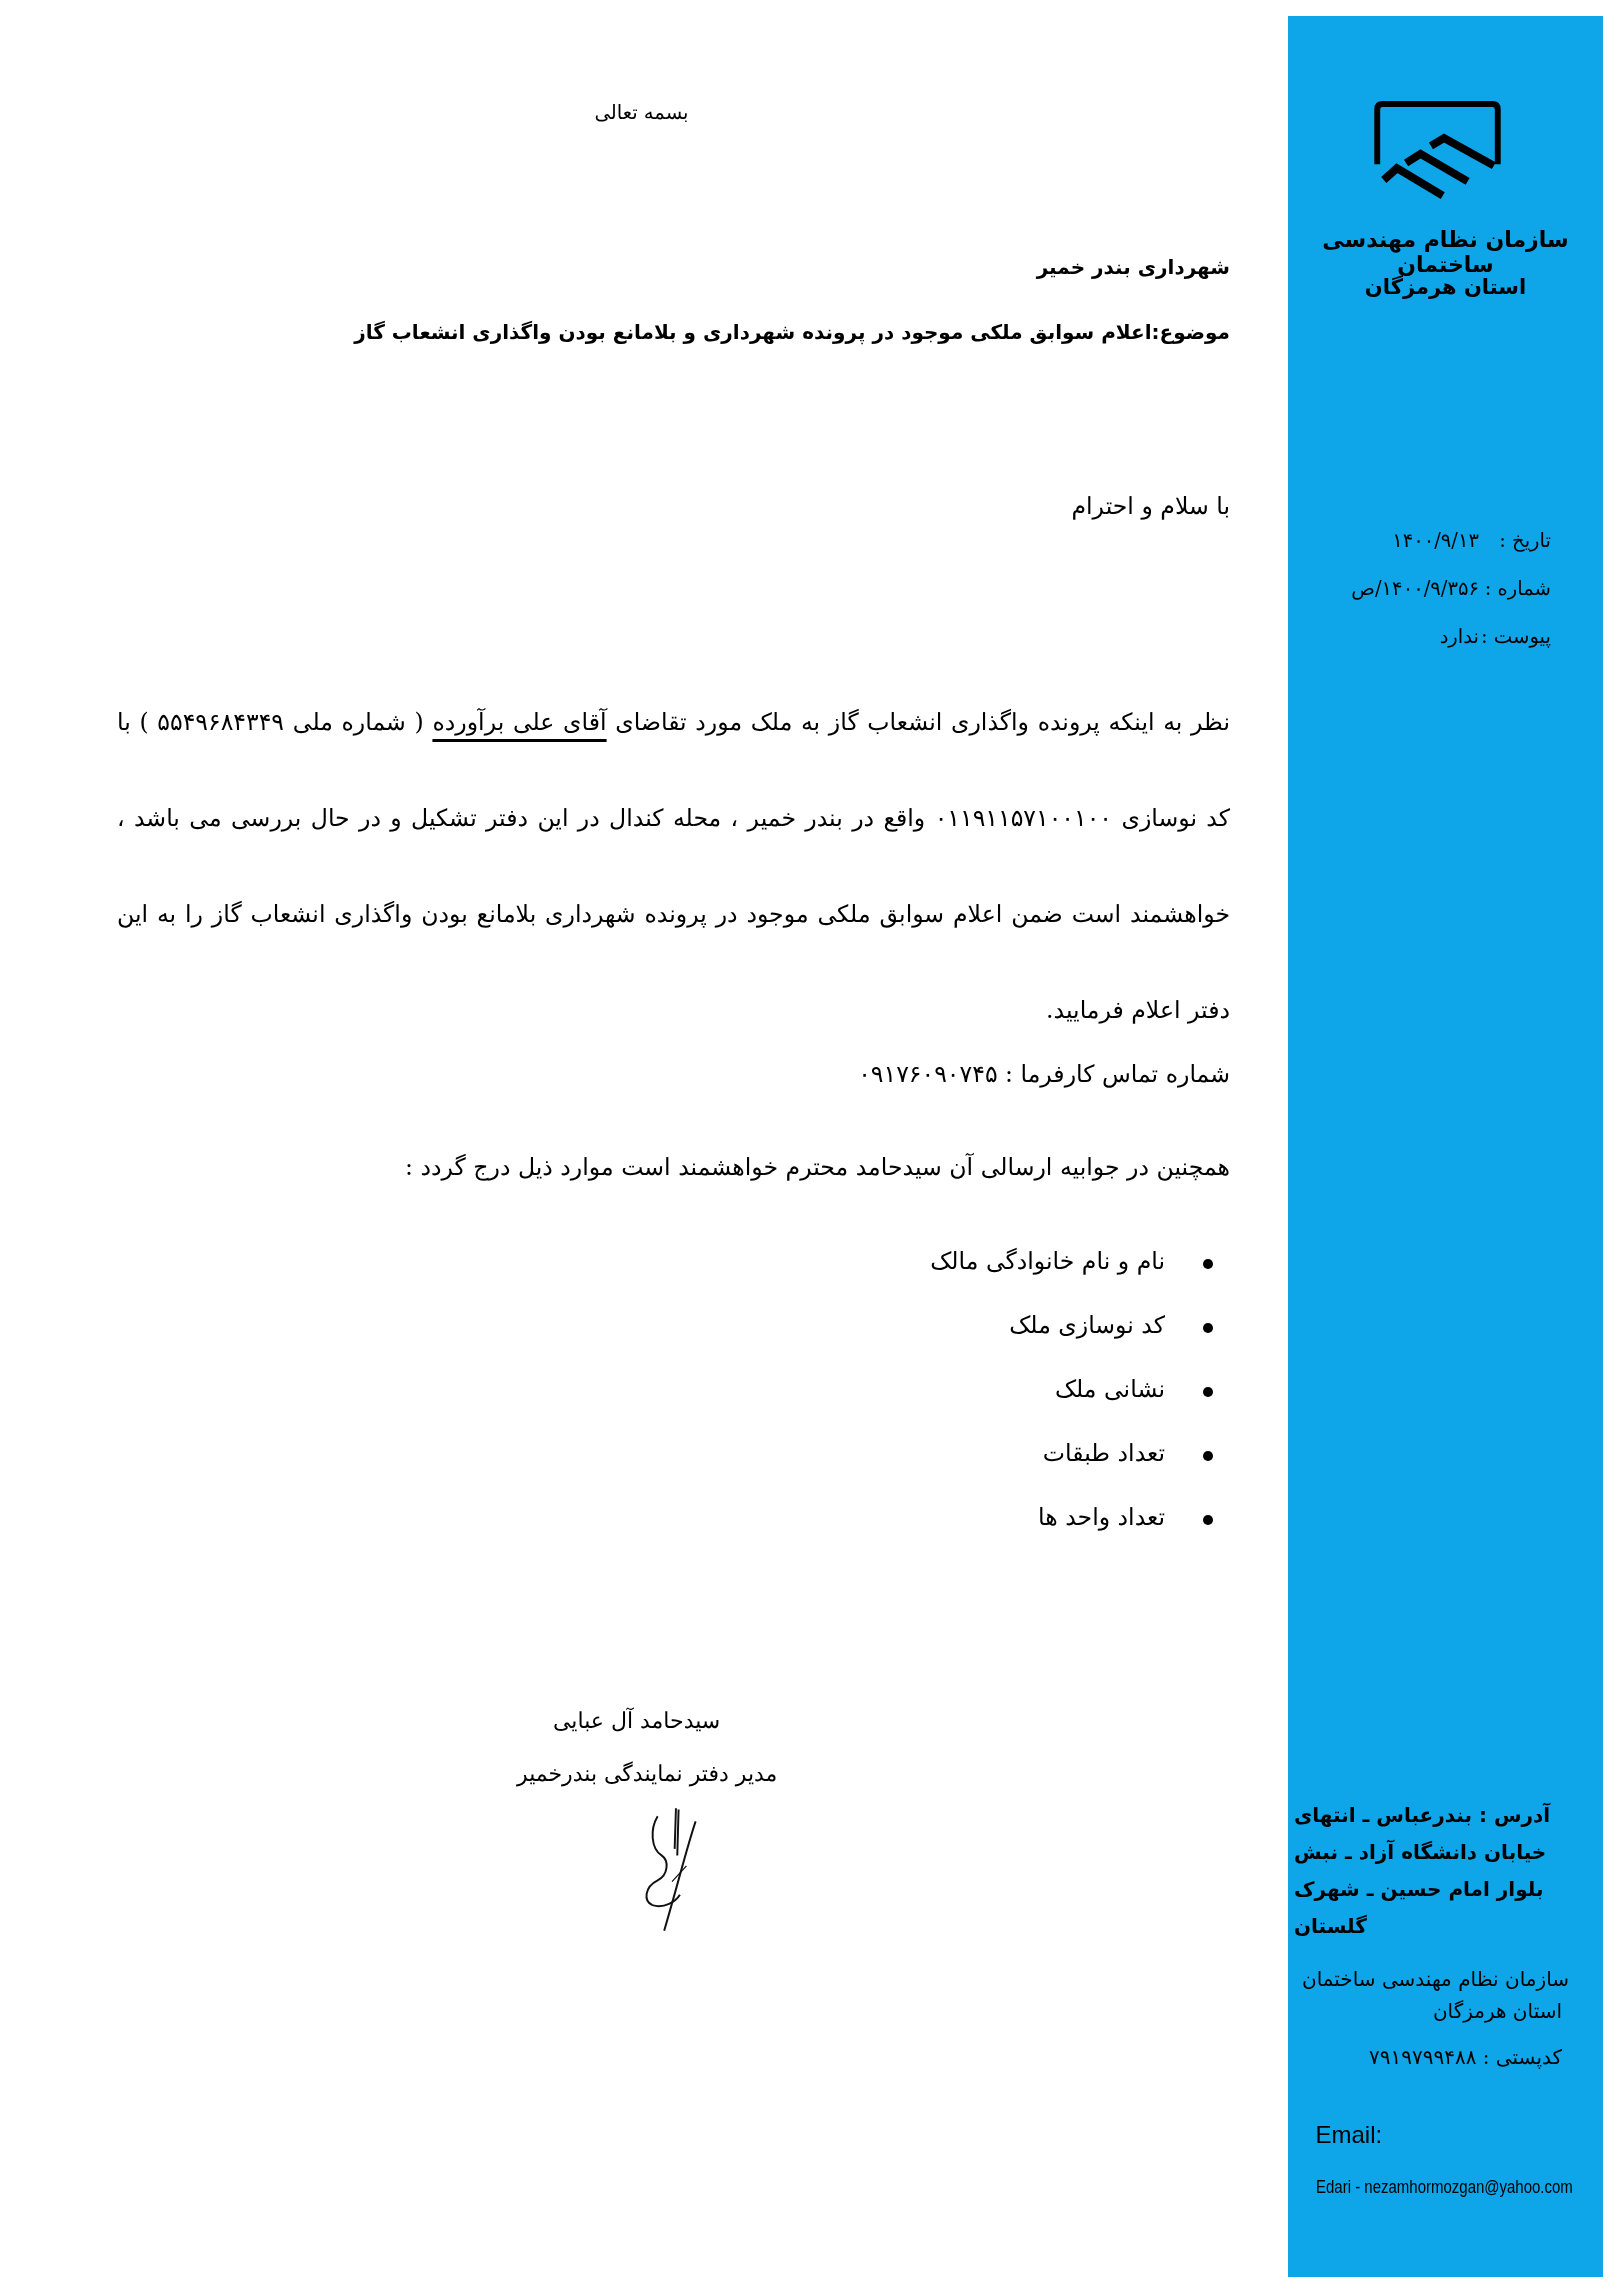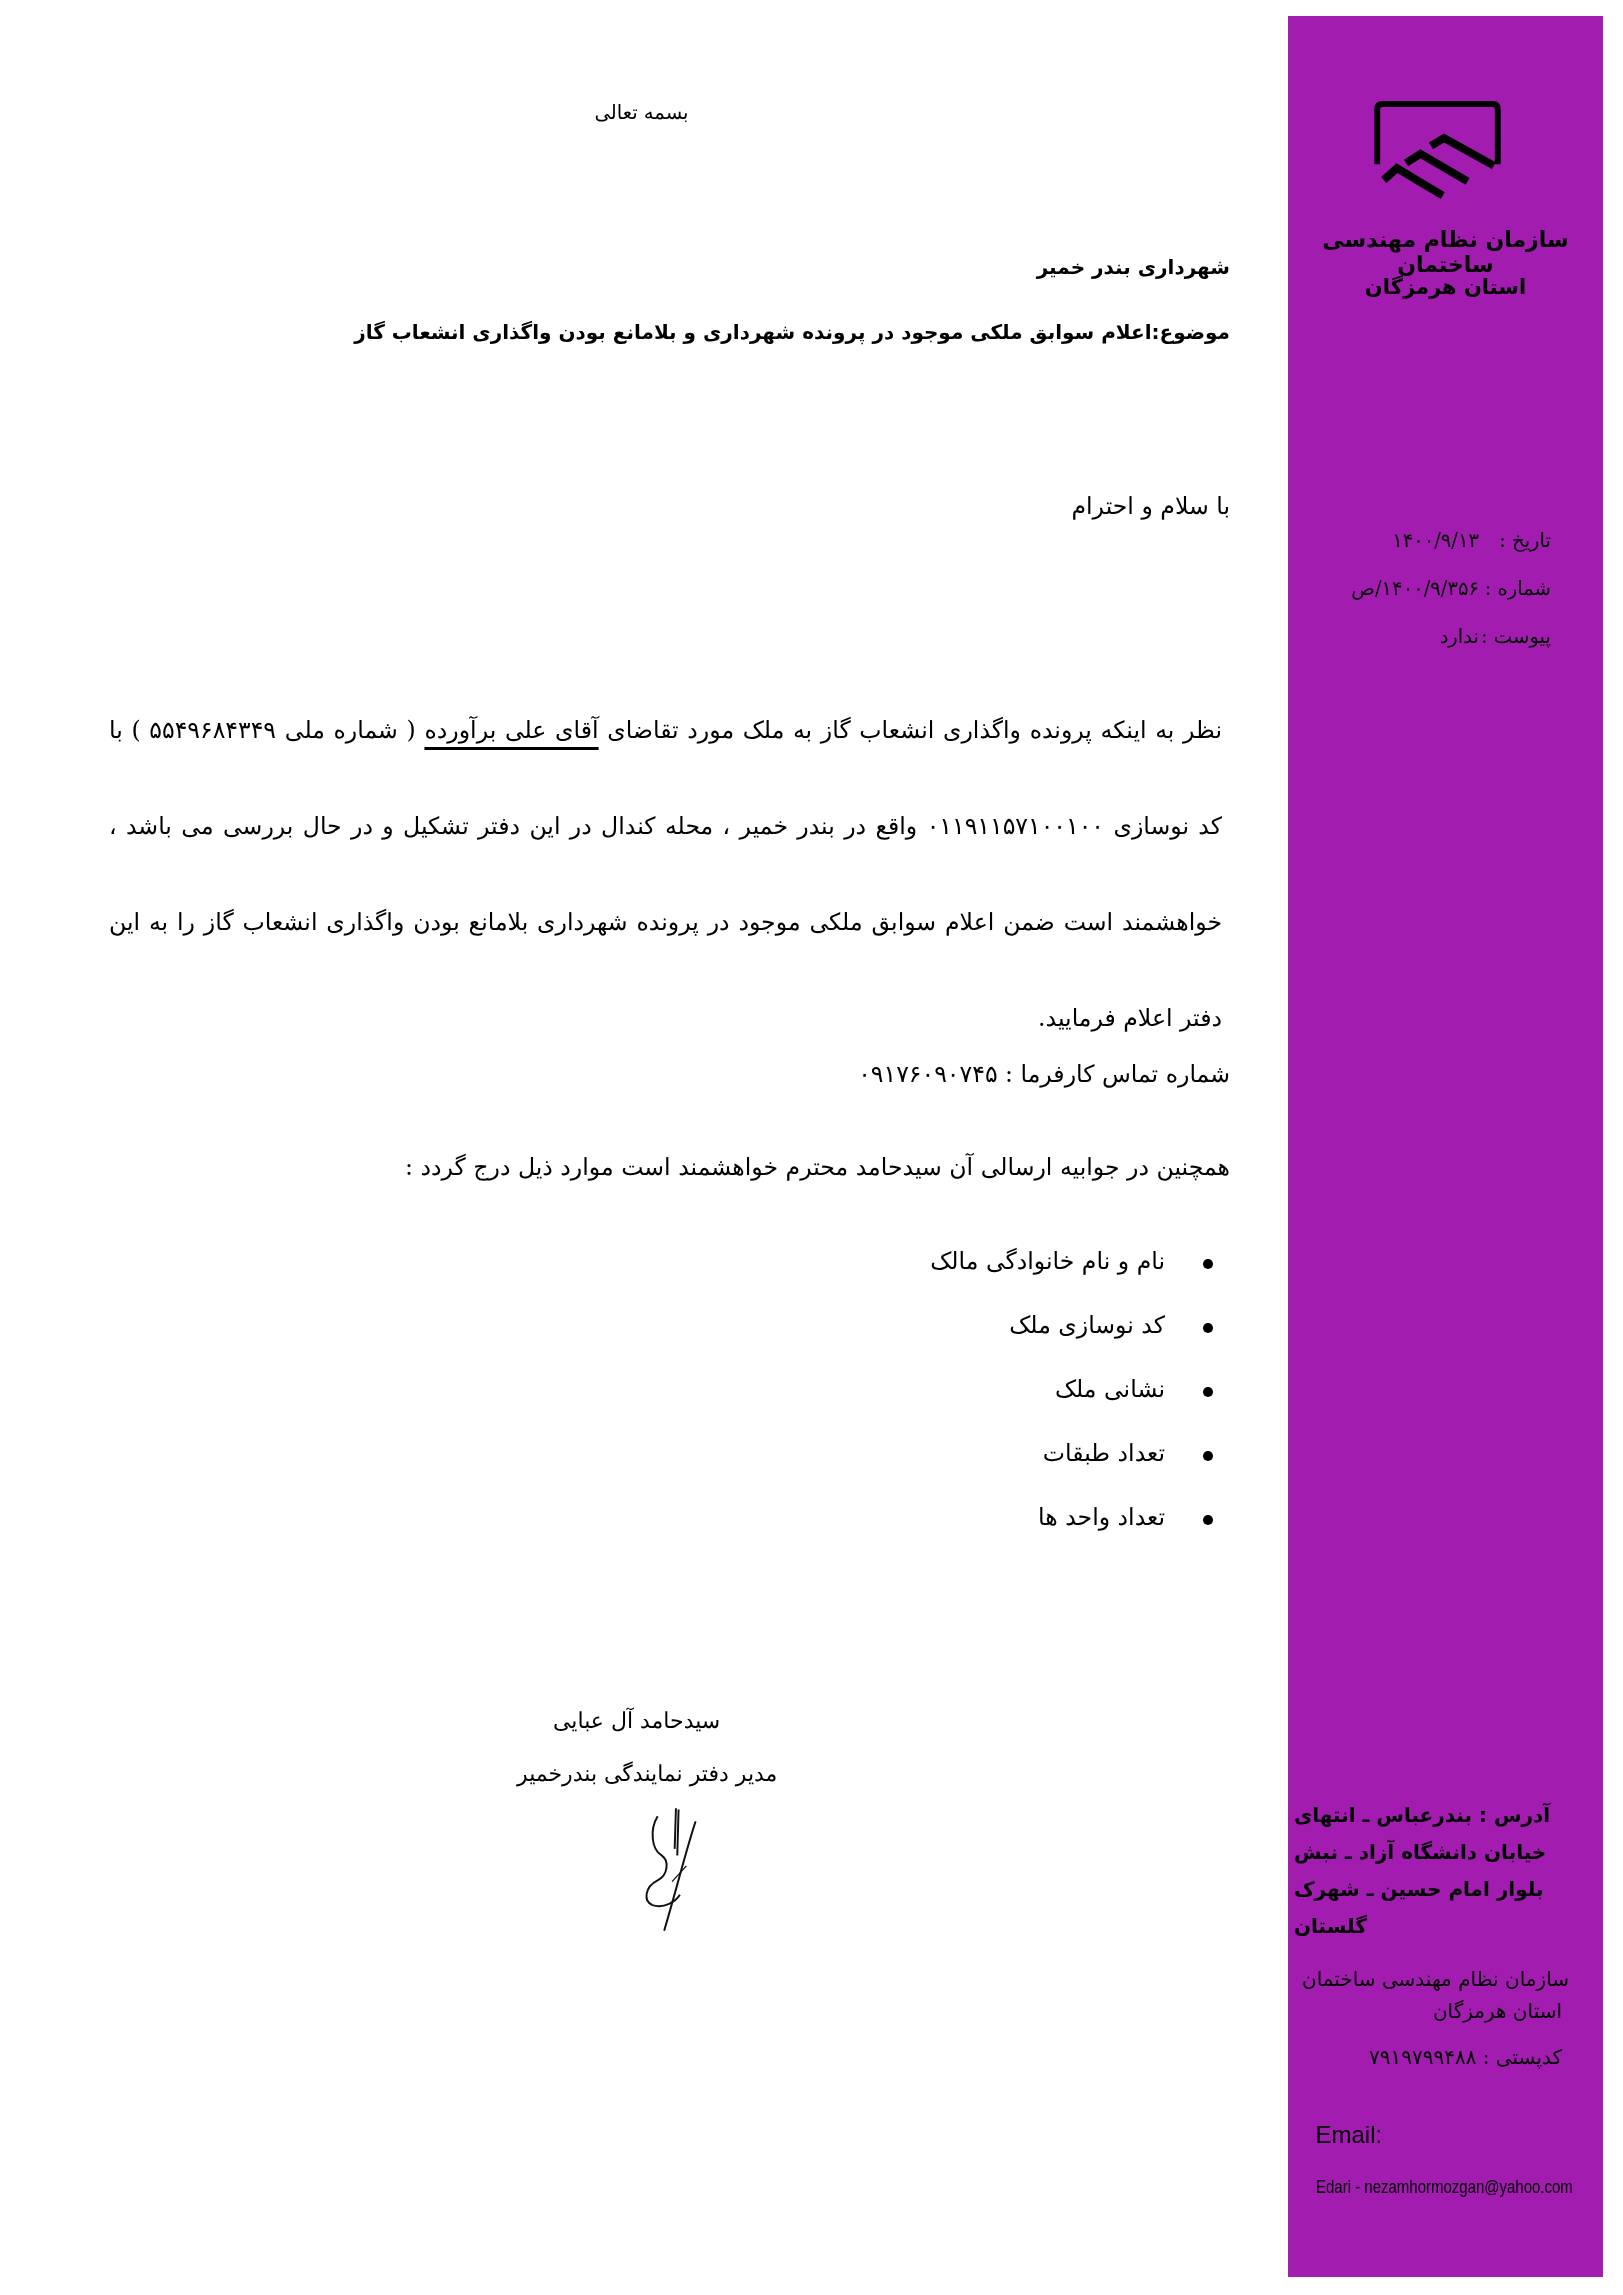--- a/index.html
+++ b/index.html
@@ -12,21 +12,21 @@
     position: relative;
     font-family: "DejaVu Serif", "Liberation Serif", serif;
     color: #000;
   }
 
   
   .sidebar {
     position: absolute;
     left: 1288px; top: 15.7px;
     width: 315px; height: 2261px;
-    background: #a21caf;
+    background: #0ea5e9;
   }
   .logo {
     position: absolute;
     left: 84px; top: 84px;
     width: 131px; height: 105px;
   }
   .org-name {
     position: absolute;
     right: 0; left: 0;
     text-align: center;
@@ -194,21 +194,21 @@
   <div class="email-value" style="top:2160px;">Edari - nezamhormozgan@yahoo.com</div>
 </aside>
 
 <div class="bismillah">بسمه تعالی</div>
 
 <div class="recipient">شهرداری بندر خمیر</div>
 <div class="subject">موضوع:اعلام سوابق ملکی موجود در پرونده شهرداری و بلامانع بودن واگذاری انشعاب گاز</div>
 
 <div class="greeting">با سلام و احترام</div>
 
-<p class="body-para" style="margin:8px;">
+<p class="body-para" style="margin:0;">
   <span>نظر به اینکه پرونده واگذاری انشعاب گاز به ملک مورد تقاضای </span><span class="underlined">آقای علی برآورده</span><span> ( شماره ملی ۵۵۴۹۶۸۴۳۴۹ )  با کد نوسازی ۰۱۱۹۱۱۵۷۱۰۰۱۰۰ واقع در بندر خمیر ، محله کندال در این دفتر تشکیل و در حال بررسی می باشد ، خواهشمند است ضمن اعلام سوابق ملکی موجود در پرونده شهرداری  بلامانع بودن واگذاری انشعاب گاز را به این دفتر اعلام فرمایید.</span>
 </p>
 
 <div class="phone-line">شماره تماس کارفرما : ۰۹۱۷۶۰۹۰۷۴۵</div>
 
 <div class="intro-list">همچنین در جوابیه ارسالی آن سیدحامد محترم خواهشمند است موارد ذیل درج گردد :</div>
 
 <ul class="req-list">
   <li><span class="bullet"></span><span>نام و نام خانوادگی مالک</span></li>
   <li><span class="bullet"></span><span>کد نوسازی ملک</span></li>

